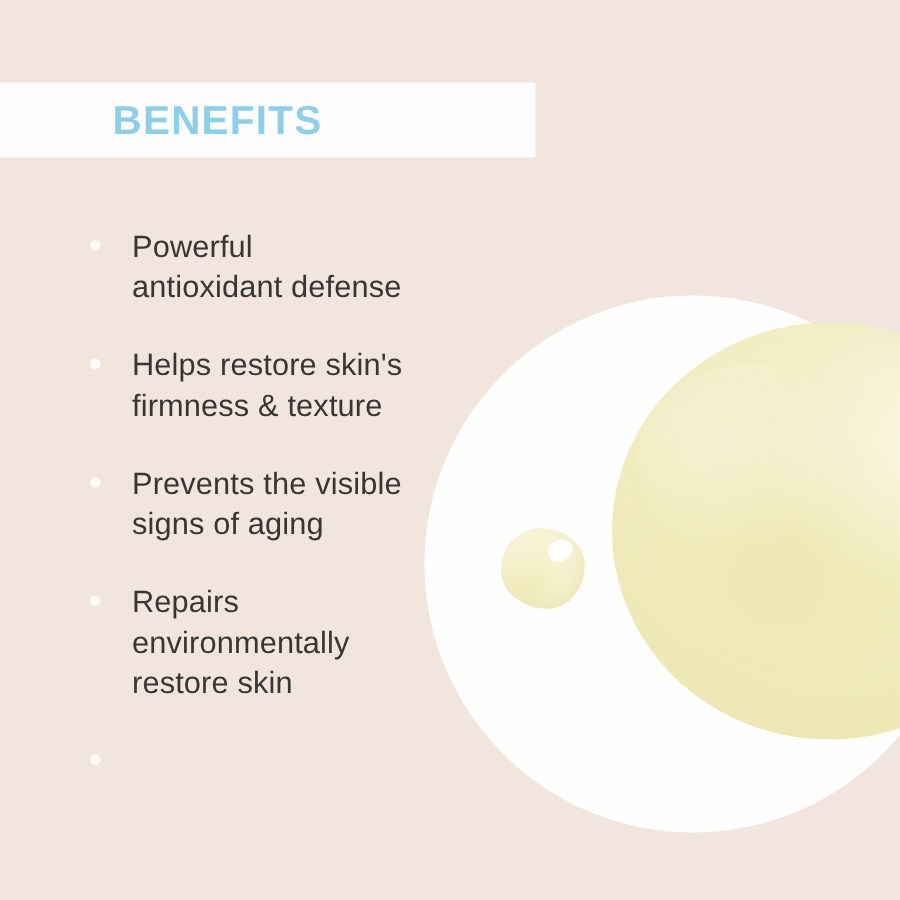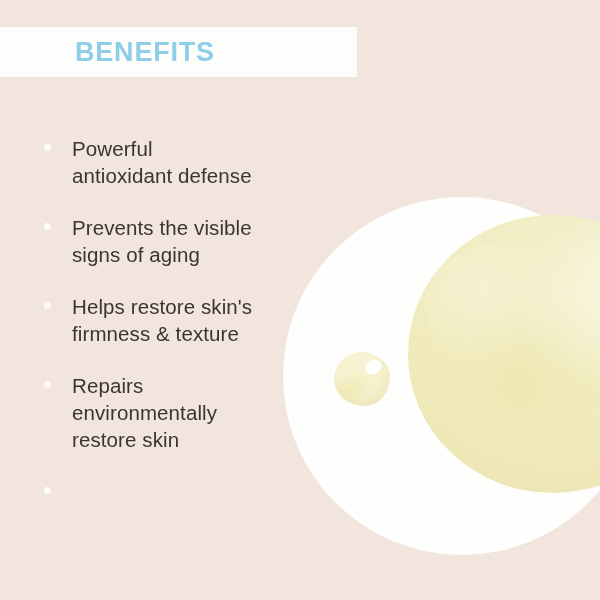--- a/index.html
+++ b/index.html
@@ -101,21 +101,21 @@
     border-radius: 50% 50% 60% 40% / 60% 50% 50% 40%;
     background: #ffffff;
     opacity: 0.95;
     transform: rotate(-18deg);
   }
 
   
   #header-banner {
     position: absolute;
     left: 0;
-    top: 27px;
+    top: 55px;
     width: 357px;
     height: 50px;
     background: #fdfdfb;
     z-index: 3;
     display: flex;
     align-items: center;
   }
 
   #page-title {
     margin-left: 75px;
@@ -129,21 +129,21 @@
   }
 
   
   #benefits-list {
     position: absolute;
     left: 40px;
     top: 135px;
     width: 265px;
     z-index: 3;
     list-style: none;
-    margin: 0;
+    margin: 16px;
     padding: 0;
   }
 
   .benefit-item {
     position: relative;
     padding-left: 32px;
     margin-bottom: 25px;
   }
 
   .benefit-item:last-child {
@@ -186,27 +186,27 @@
   </div>
 
   <ul id="benefits-list">
     <li class="benefit-item">
       <span class="bullet-dot"></span>
       <span class="benefit-text">Powerful
 antioxidant defense</span>
     </li>
     <li class="benefit-item">
       <span class="bullet-dot"></span>
+      <span class="benefit-text">Helps restore skin's
+firmness &amp; texture</span>
+    </li>
+    <li class="benefit-item">
+      <span class="bullet-dot"></span>
       <span class="benefit-text">Prevents the visible
 signs of aging</span>
-    </li>
-    <li class="benefit-item">
-      <span class="bullet-dot"></span>
-      <span class="benefit-text">Helps restore skin's
-firmness &amp; texture</span>
     </li>
     <li class="benefit-item">
       <span class="bullet-dot"></span>
       <span class="benefit-text">Repairs
 environmentally
 restore skin</span>
     </li>
     <li class="benefit-item">
       <span class="bullet-dot"></span>
     </li>

